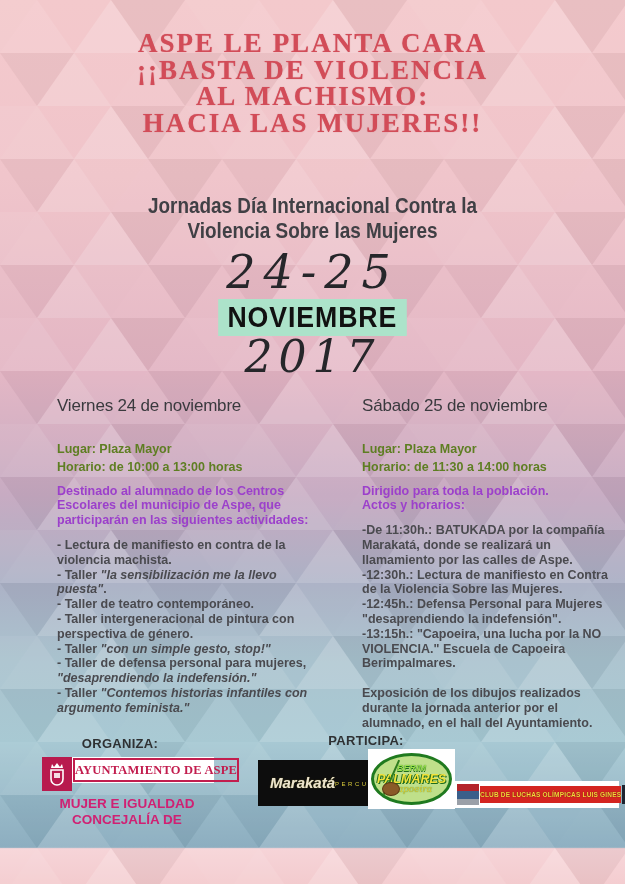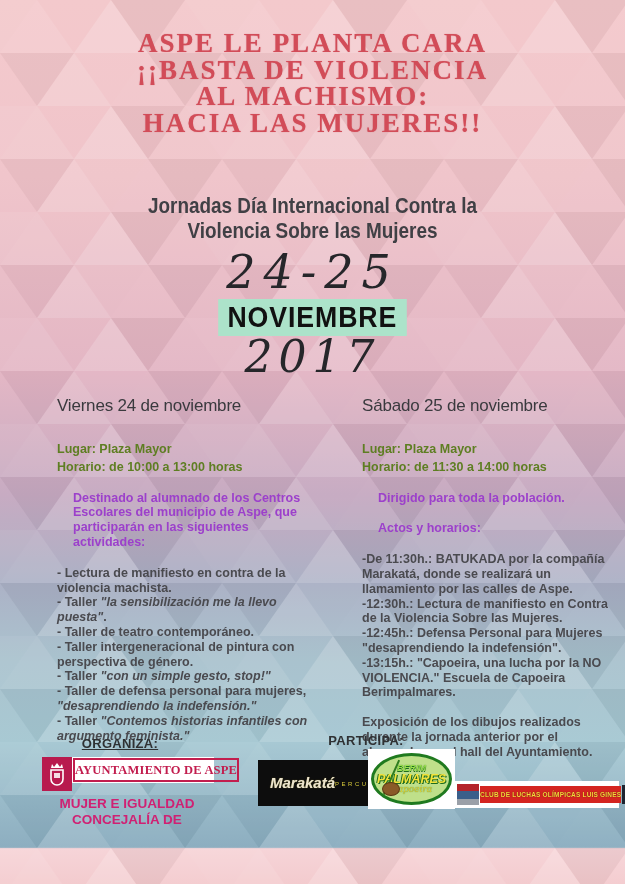--- a/index.html
+++ b/index.html
@@ -32,27 +32,27 @@
     font-family:"DejaVu Serif",serif;font-style:italic;font-weight:400;
     font-size:44px;line-height:46px;letter-spacing:6px;color:#26262a;}
 
   .col{top:396px;font-size:12.5px;line-height:14.8px;}
   .col-left{left:57px;width:268px;}
   .col-right{left:362px;width:252px;}
   .col h2{margin:0 0 26px 0;font-size:17px;line-height:20px;
     font-weight:400;color:#3a3a3e;letter-spacing:-.2px;}
   .meta p{margin:0 0 3px 0;font-weight:700;color:#5e7e22;}
   .audience{margin:9px 0 10px 0;font-weight:700;color:#9c40cb;}
-  .audience p{margin:16px;}
+  .audience p{margin:0;}
   .items p{margin:0;font-weight:700;color:#4a4a4f;}
   .q{font-style:italic;}
   .expo{margin-top:15px;font-weight:700;color:#4a4a4f;}
 
   .section-label{font-weight:700;font-size:13px;color:#2f3133;letter-spacing:.3px;}
-  .lbl-org{left:60px;top:736px;width:120px;text-align:center;text-decoration:underline;}
+  .lbl-org{left:60px;top:736px;width:120px;text-align:center;}
   .lbl-par{left:306px;top:733px;width:120px;text-align:center;}
 
   .ayto{left:42px;top:757px;width:172px;height:26px;display:flex;background:#fff;}
   .ayto-crest{width:30px;height:34px;background:#b81a4e;display:flex;
     align-items:center;justify-content:center;flex:0 0 30px;}
   .ayto-text{flex:1;display:flex;align-items:center;justify-content:center;
     border:2px solid #c21d4e;margin:1px;
     font-family:"Liberation Serif",serif;font-weight:700;font-size:12.5px;
     letter-spacing:.2px;color:#c21d4e;white-space:nowrap;}
   .concejalia{left:37px;top:796px;width:180px;text-align:center;

